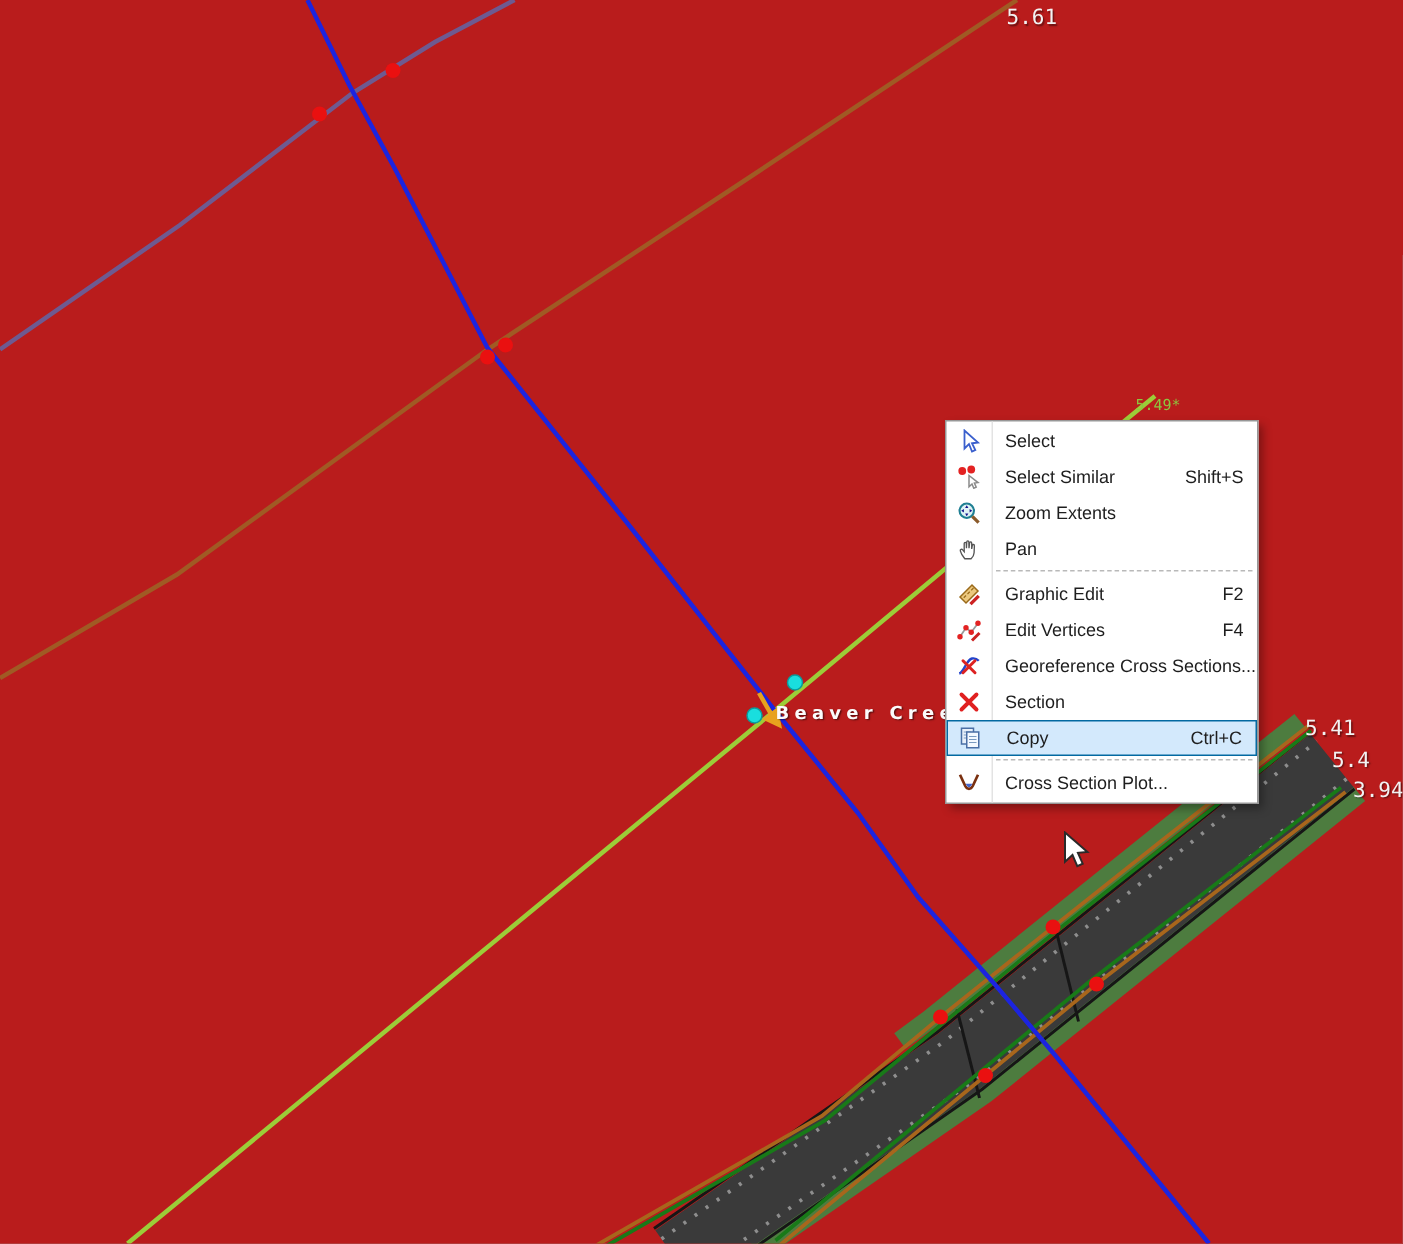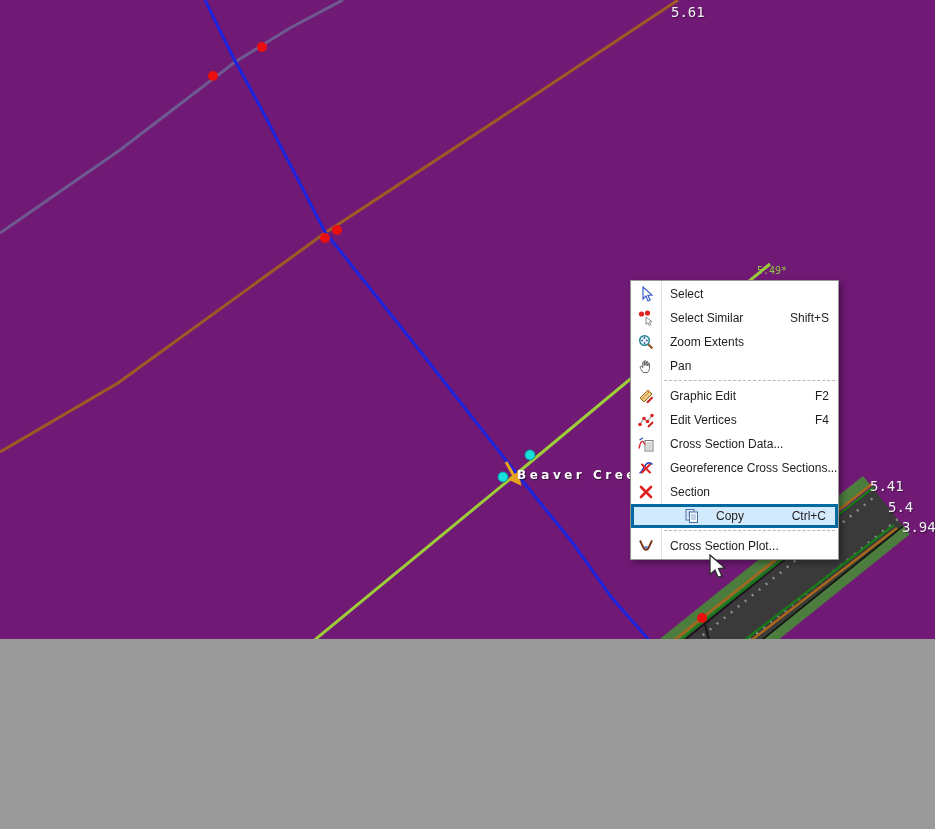--- a/index.html
+++ b/index.html
@@ -1,34 +1,34 @@
 <!DOCTYPE html>
 <html><head>
 <meta charset="utf-8">
 <style>
   html,body{margin:0;padding:0;}
   body{width:935px;height:829px;overflow:hidden;background:#9a9a9a;}
-  #stage{position:relative;width:935px;height:639px;background:#701a75;overflow:hidden;}
+  #stage{position:relative;width:935px;height:829px;background:#b91c1c;overflow:hidden;}
   #mapsvg{position:absolute;left:0;top:0;z-index:1;}
   .maplabel{position:absolute;z-index:2;font-family:"DejaVu Sans Mono","Liberation Mono",monospace;
             font-size:14px;color:#f2f2f2;text-shadow:1px 1px 1px rgba(0,0,0,.45);white-space:nowrap;}
   .riverlabel{position:absolute;z-index:2;font-family:"DejaVu Sans",sans-serif;font-size:12px;font-weight:600;
             letter-spacing:3.5px;color:#fbfbfb;text-shadow:1px 1px 1px rgba(0,0,0,.5);white-space:nowrap;}
   .greenlabel{color:#8dc63f;font-size:10px;text-shadow:none;}
 
   .menu{position:absolute;left:630px;top:280px;width:207px;z-index:10;background:#ffffff;
         border:1px solid #979797;box-shadow:3px 3px 6px rgba(0,0,0,.35);padding:1px 0;box-sizing:content-box;}
   .icon-col-line{position:absolute;left:30px;top:0;bottom:0;width:1px;background:#e3e3e3;}
   .mi{position:relative;height:24px;display:flex;align-items:center;
       font-family:"Liberation Sans","DejaVu Sans",sans-serif;font-size:12px;color:#1e1e1e;cursor:default;}
   .ic{flex:0 0 30px;width:30px;display:flex;justify-content:center;align-items:center;}
   .ic svg{display:block;}
   .lb{margin-left:9px;white-space:nowrap;}
   .sc{margin-left:auto;padding-right:9px;white-space:nowrap;}
-  .mi.hl{background:#d3e9fc;border:3px solid #0369a1;box-sizing:border-box;padding-left:43px;}
+  .mi.hl{background:#d3e9fc;border:1px solid #0369a1;box-sizing:border-box;}
   .msep{height:6px;position:relative;}
   .msep .dash{position:absolute;left:33px;right:3px;top:2px;border-top:1px dashed #b9b9b9;}
   #cursor{position:absolute;left:709px;top:554px;z-index:30;}
 </style>
 </head>
 <body>
 
 <div id="stage">
 
   <svg id="mapsvg" width="935" height="829" viewBox="0 0 935 829">
@@ -158,32 +158,20 @@
             <circle cx="6" cy="6.5" r="1.8" fill="#e32222"></circle>
             <circle cx="9.5" cy="9.5" r="1.8" fill="#e32222"></circle>
             <circle cx="14" cy="3.5" r="1.8" fill="#e32222"></circle>
             <line x1="10" y1="15" x2="15" y2="10" stroke="#cc2222" stroke-width="2"></line>
           </svg>
       </span>
       <span class="lb">Edit Vertices</span>
       <span class="sc">F4</span>
     </div>
 
-    <div class="mi">
-      <span class="ic">
-        <svg width="16" height="16" viewBox="0 0 16 16">
-            <rect x="7" y="4.5" width="8" height="10.5" fill="#ffffff" stroke="#7a7a7a" stroke-width="1"></rect>
-            <path d="M8.2 7 L13.8 7 M8.2 9 L13.8 9 M8.2 11 L13.8 11 M8.2 13 L13.8 13" stroke="#9a9a9a" stroke-width="0.8"></path>
-            <path d="M1 12.5 C2.5 5 4.5 3 7 8.5" fill="none" stroke="#d03030" stroke-width="1.4"></path>
-            <path d="M1.5 4 L5 2" stroke="#3050c0" stroke-width="1.3"></path>
-          </svg>
-      </span>
-      <span class="lb">Cross Section Data...</span>
-      <span class="sc"></span>
-    </div>
 
 
     <div class="mi">
       <span class="ic">
         <svg width="16" height="16" viewBox="0 0 16 16">
             <path d="M1.5 13 C5 12 6 4 10 3 C12 2.6 13.5 3.5 14.5 4.5" fill="none" stroke="#2244cc" stroke-width="1.6"></path>
             <path d="M4 4.5 L12 12.5 M12 4.5 L4 12.5" stroke="#dd2222" stroke-width="2" stroke-linecap="round"></path>
           </svg>
       </span>
       <span class="lb">Georeference Cross Sections...</span>

